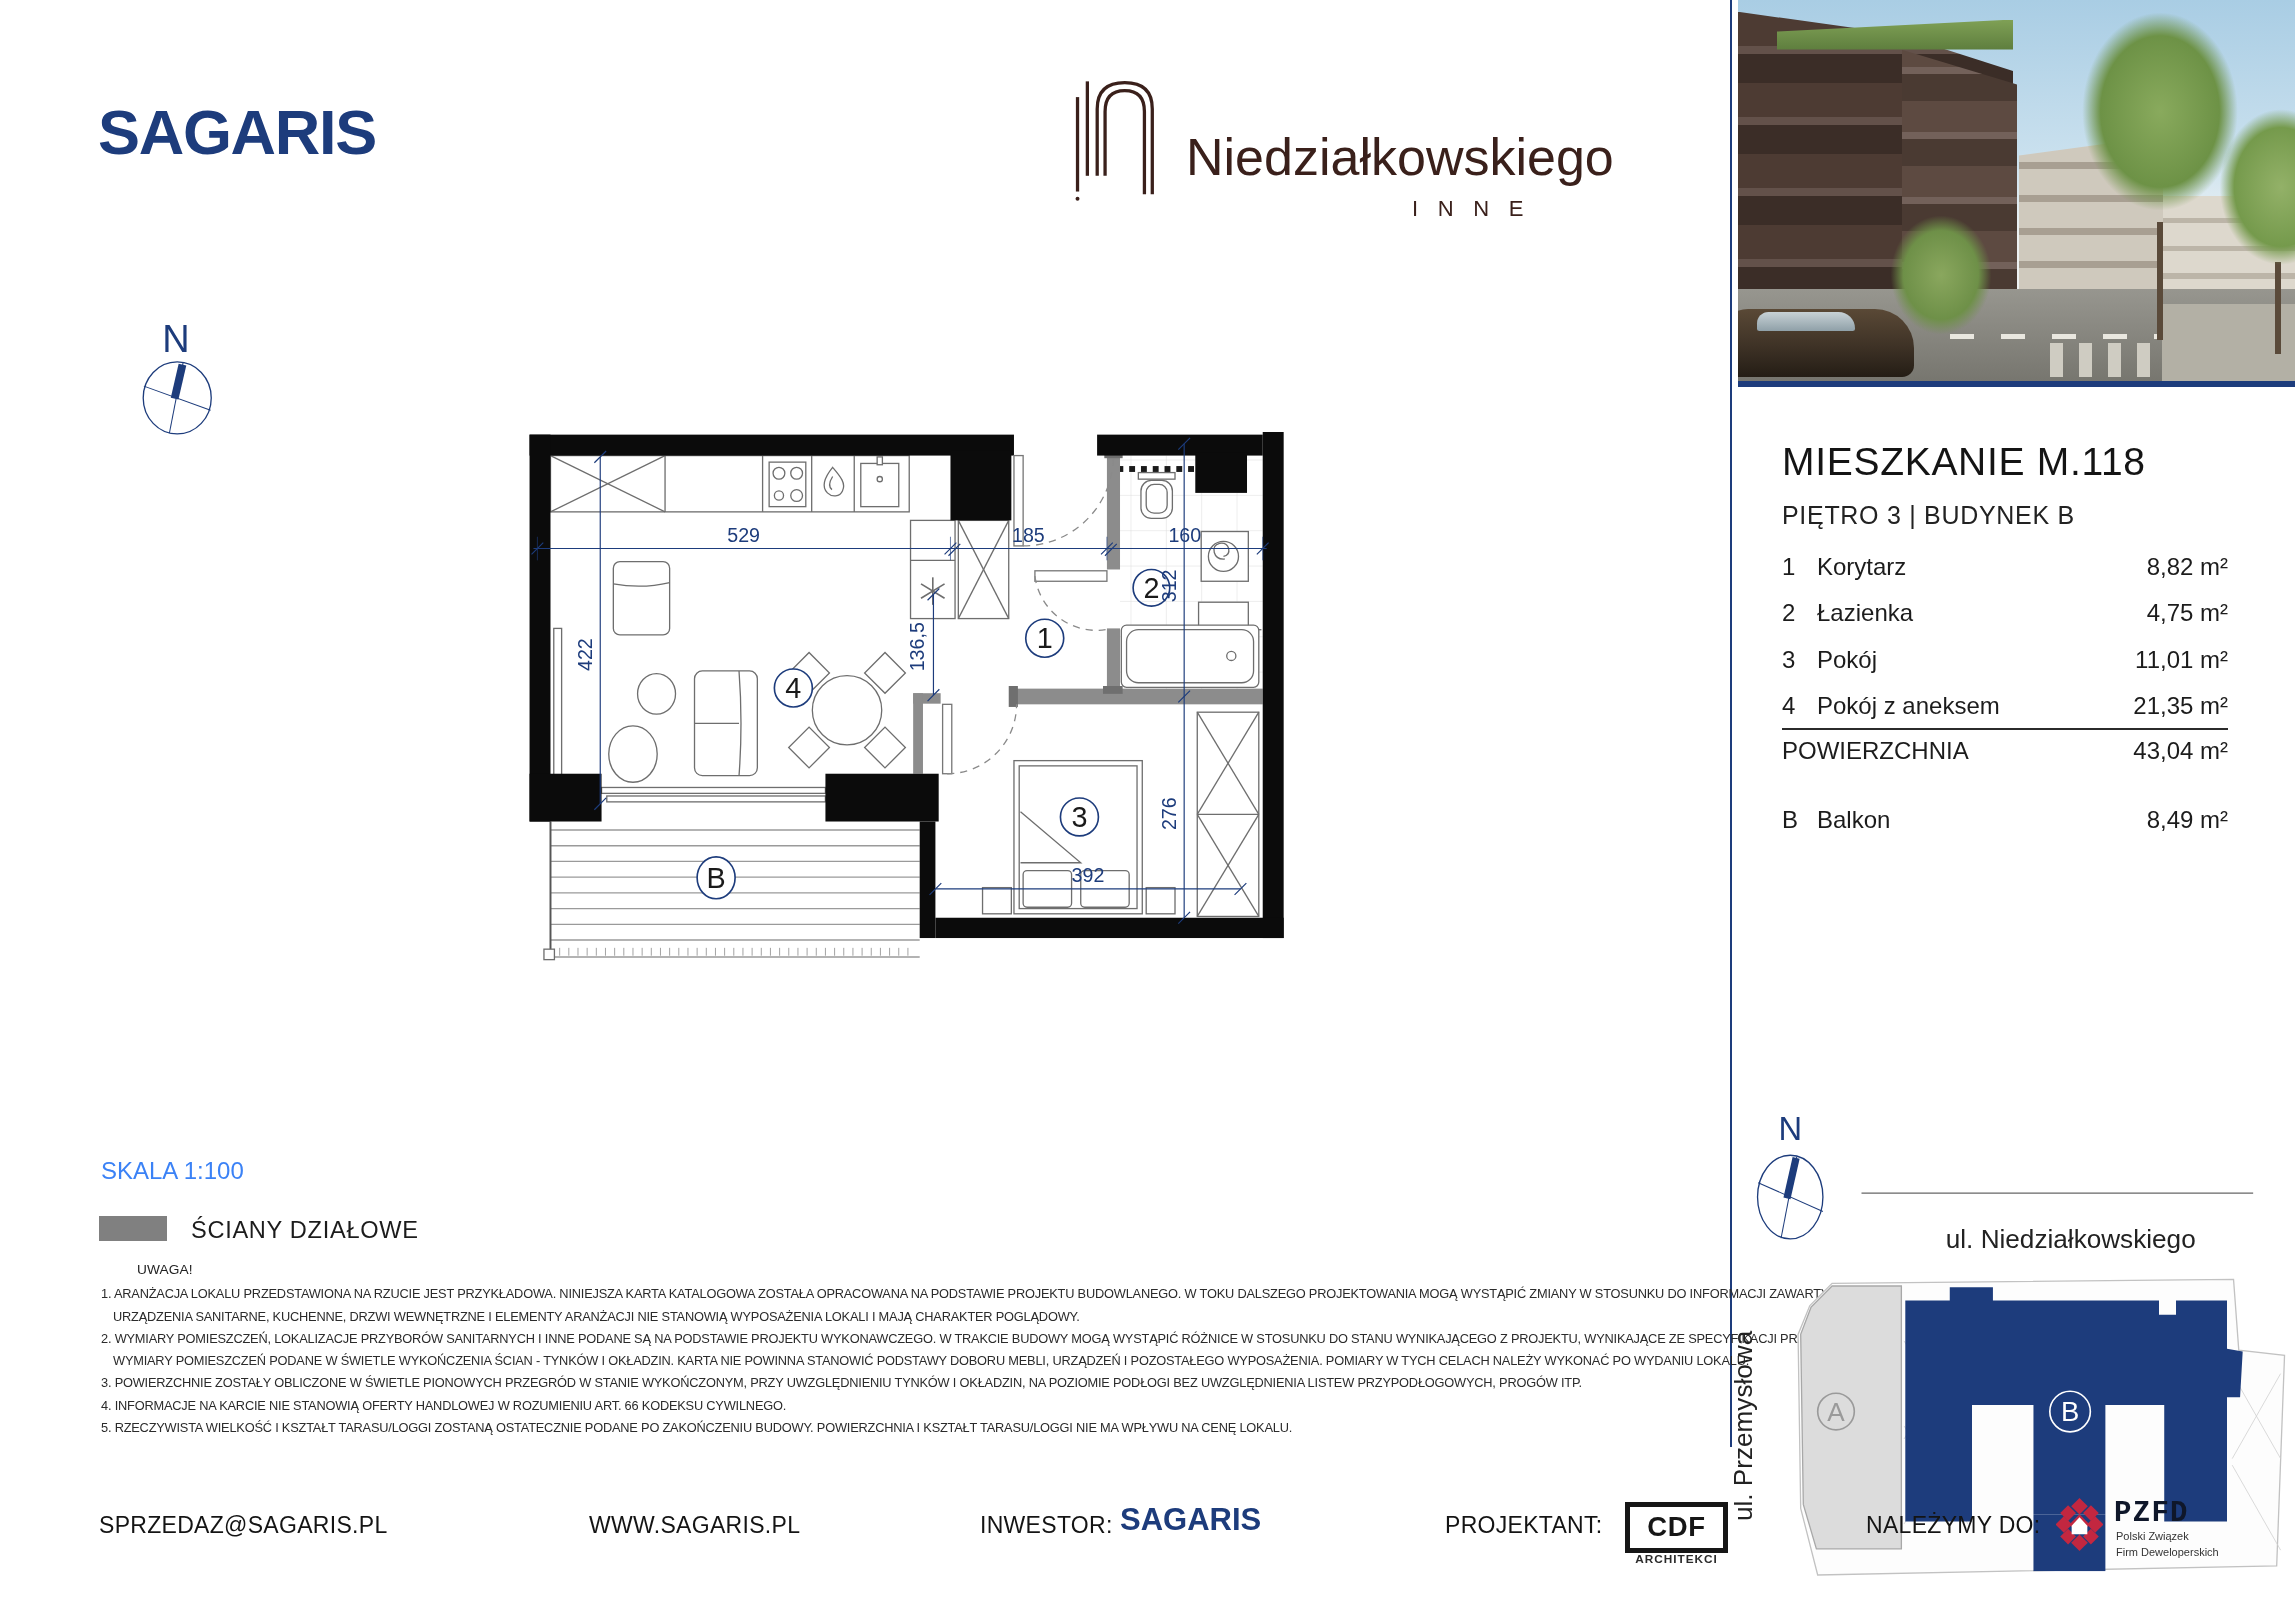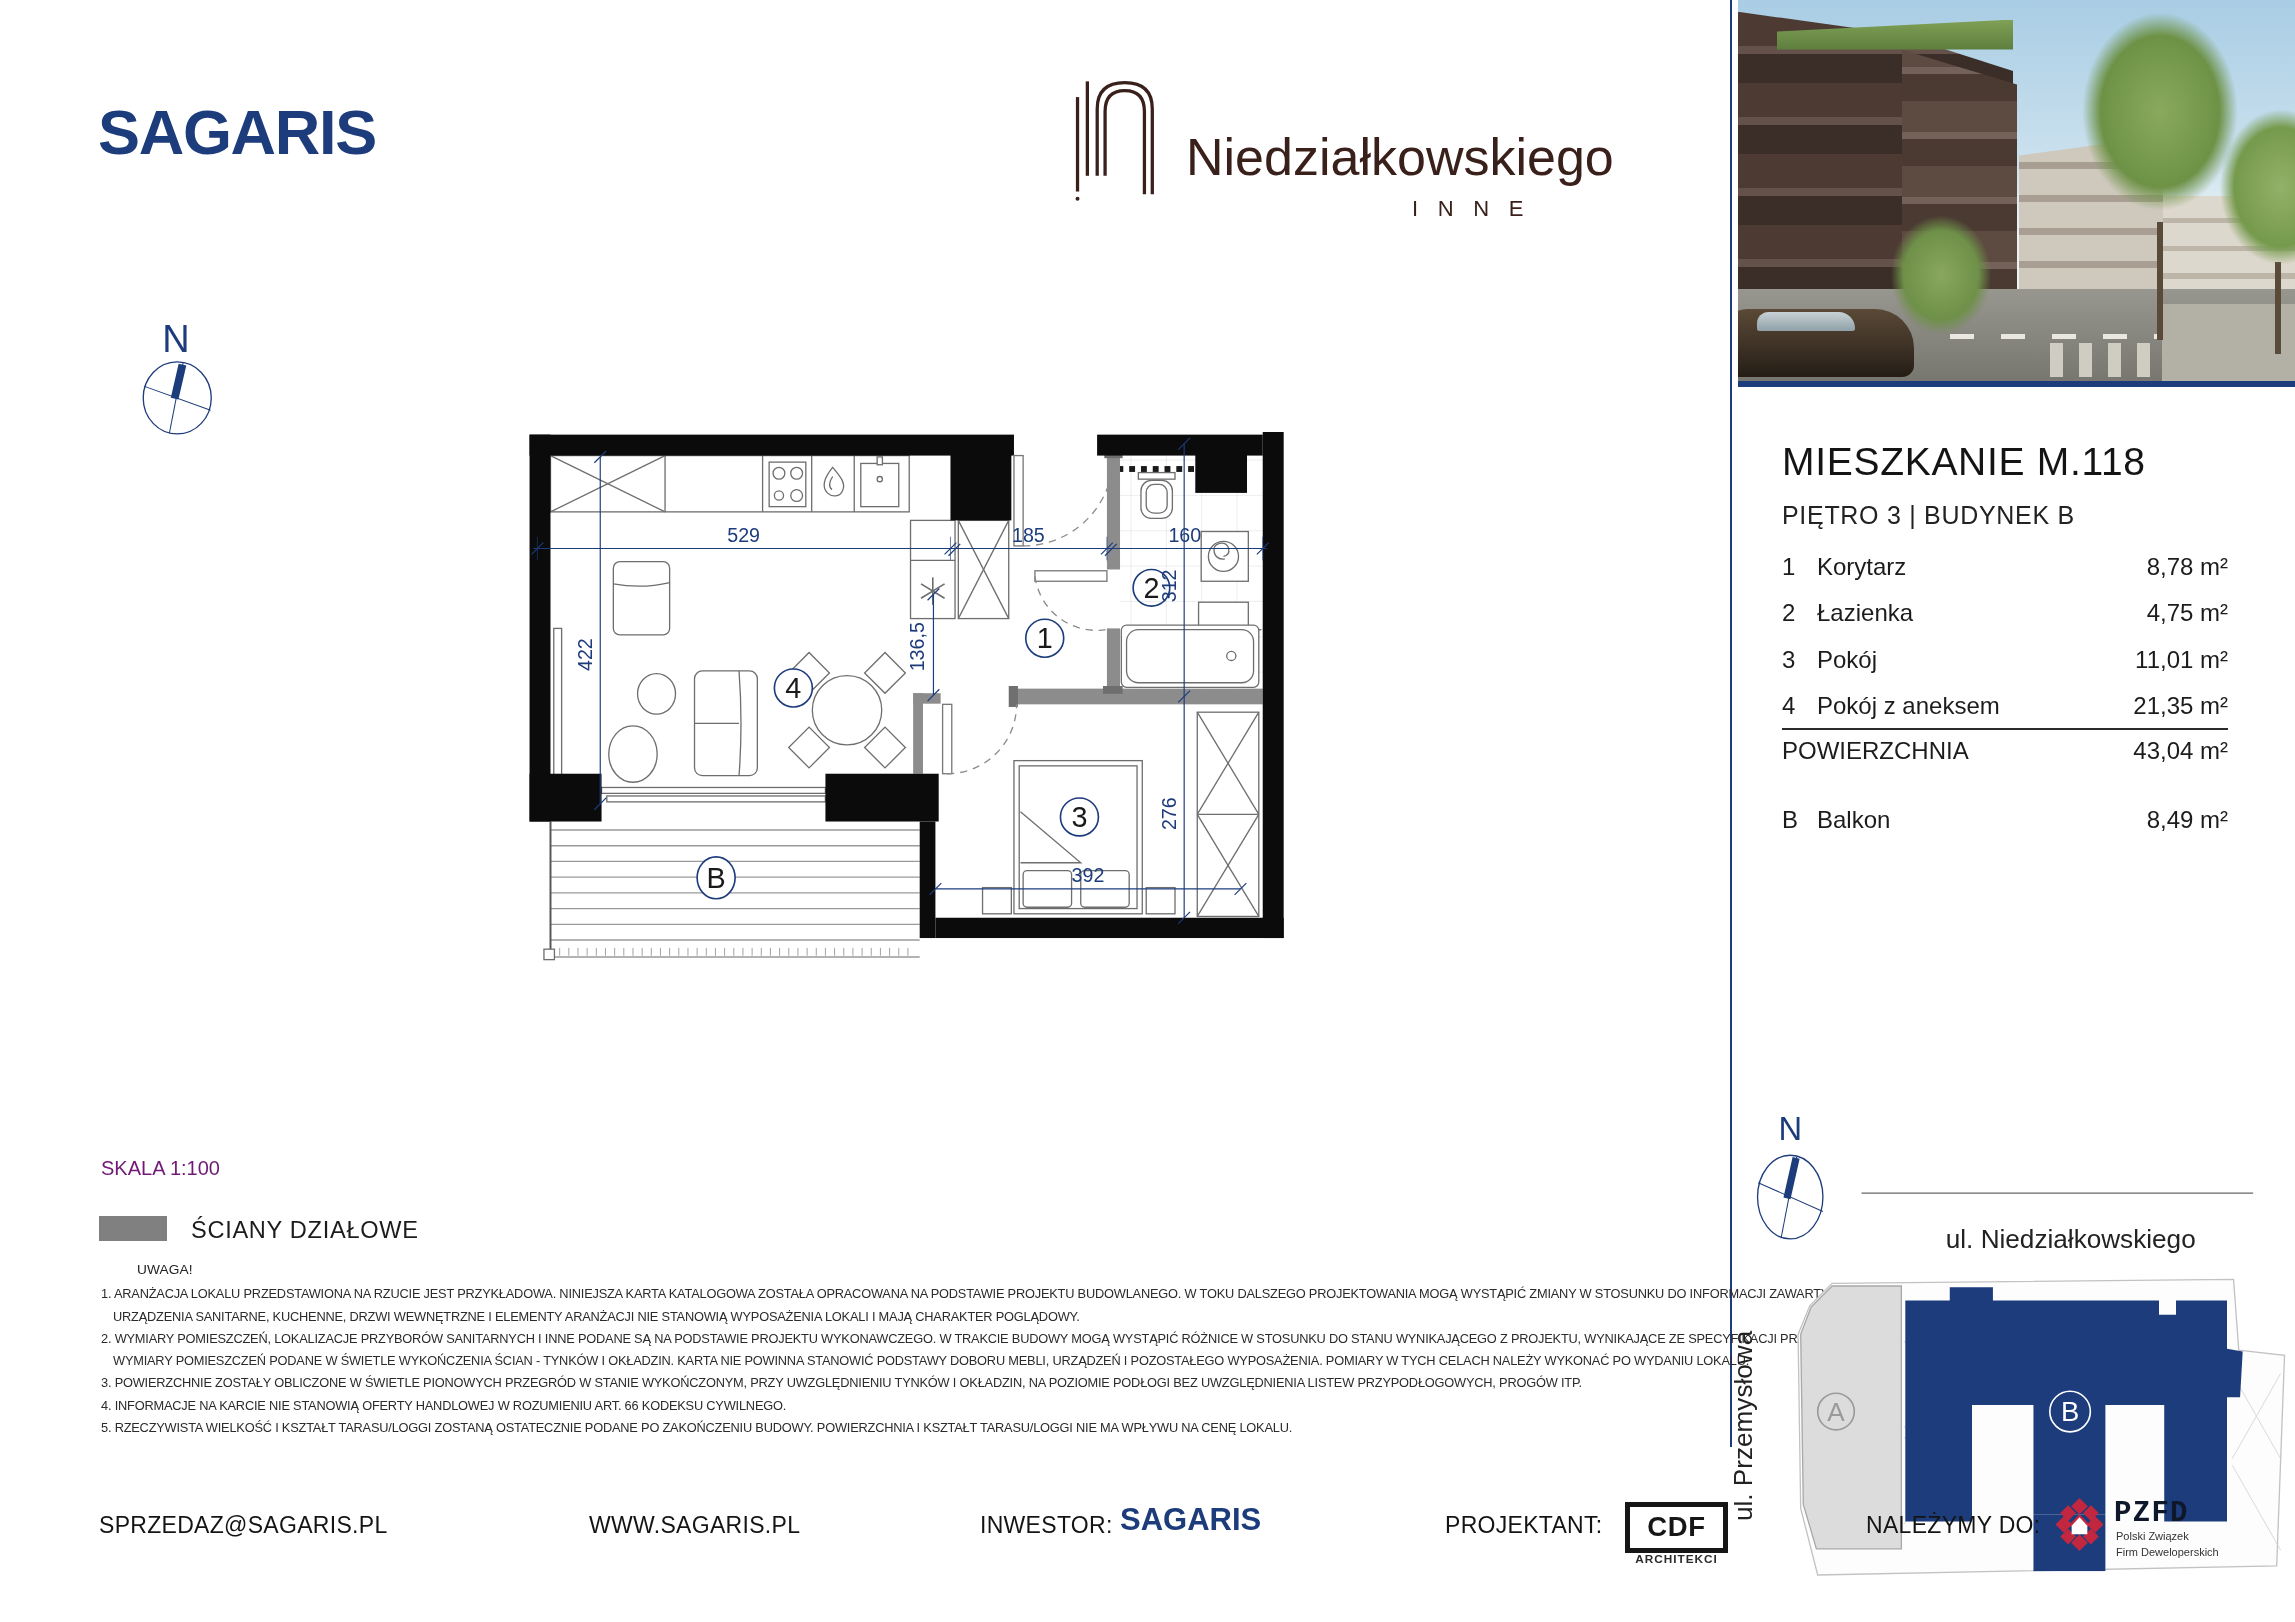--- a/index.html
+++ b/index.html
@@ -12,21 +12,21 @@
   .nd-park{font-size:22px;color:#3a201b;letter-spacing:19.6px;font-weight:400;}
   
   .pan-title{font-size:39px;font-weight:400;letter-spacing:0.7px;color:#141414;}
   .pan-sub{font-size:25px;font-weight:400;letter-spacing:0.7px;color:#222;}
   .room-row{position:absolute;left:1782px;width:446px;height:33px;font-size:24px;color:#1c1c1c;}
   .room-no{position:absolute;left:0;top:0;width:29px;}
   .room-name{position:absolute;left:35px;top:0;}
   .room-area{position:absolute;right:0;top:0;text-align:right;}
   .pan-divider{position:absolute;left:1782px;width:446px;height:0;border-top:2px solid #2b2b2b;}
   
-  .scale-label{font-size:20px;color:#701a75;}
+  .scale-label{font-size:24px;color:#3b82f6;}
   .legend-label{font-size:23.6px;color:#1c1c1c;letter-spacing:0.7px;}
   .uwaga{font-size:13.7px;color:#222;letter-spacing:0.1px;margin-left:36px;}
   .note-line{position:absolute;left:101px;font-size:12.8px;letter-spacing:-0.2px;color:#2b2b2b;white-space:nowrap;}
   .note-indent{left:113px;}
   
   .foot{font-size:23px;color:#141414;letter-spacing:0.3px;white-space:nowrap;}
   .inv-name{font-size:31px;font-weight:700;color:#1d3c7c;letter-spacing:0px;}
   .cdf-box{position:absolute;left:1625px;top:1502px;width:93px;height:41px;border:5.2px solid #161616;background:#fff;text-align:center;}
   .cdf-txt{font-size:27.5px;font-weight:700;color:#161616;line-height:39px;letter-spacing:0.7px;}
   .cdf-sub{position:absolute;left:1625px;top:1552px;width:103px;text-align:center;font-size:11.8px;font-weight:700;color:#2b2b2b;letter-spacing:1px;}
@@ -102,21 +102,21 @@
   </div>
   <div class="ph-bar"></div>
   <div class="vdivider"></div>
 
   <div class="abs pan-title" style="left:1782px;top:440px;">MIESZKANIE M.118</div>
   <div class="abs pan-sub" style="left:1782px;top:501px;">PIĘTRO 3 | BUDYNEK  B</div>
 
   <div class="room-row" style="top:553px;">
     <span class="room-no">1</span>
     <span class="room-name">Korytarz</span>
-    <span class="room-area">8,78 m²</span>
+    <span class="room-area">8,82 m²</span>
   </div>
   <div class="room-row" style="top:599px;">
     <span class="room-no">2</span>
     <span class="room-name">Łazienka</span>
     <span class="room-area">4,75 m²</span>
   </div>
   <div class="room-row" style="top:646px;">
     <span class="room-no">3</span>
     <span class="room-name">Pokój</span>
     <span class="room-area">11,01 m²</span>

